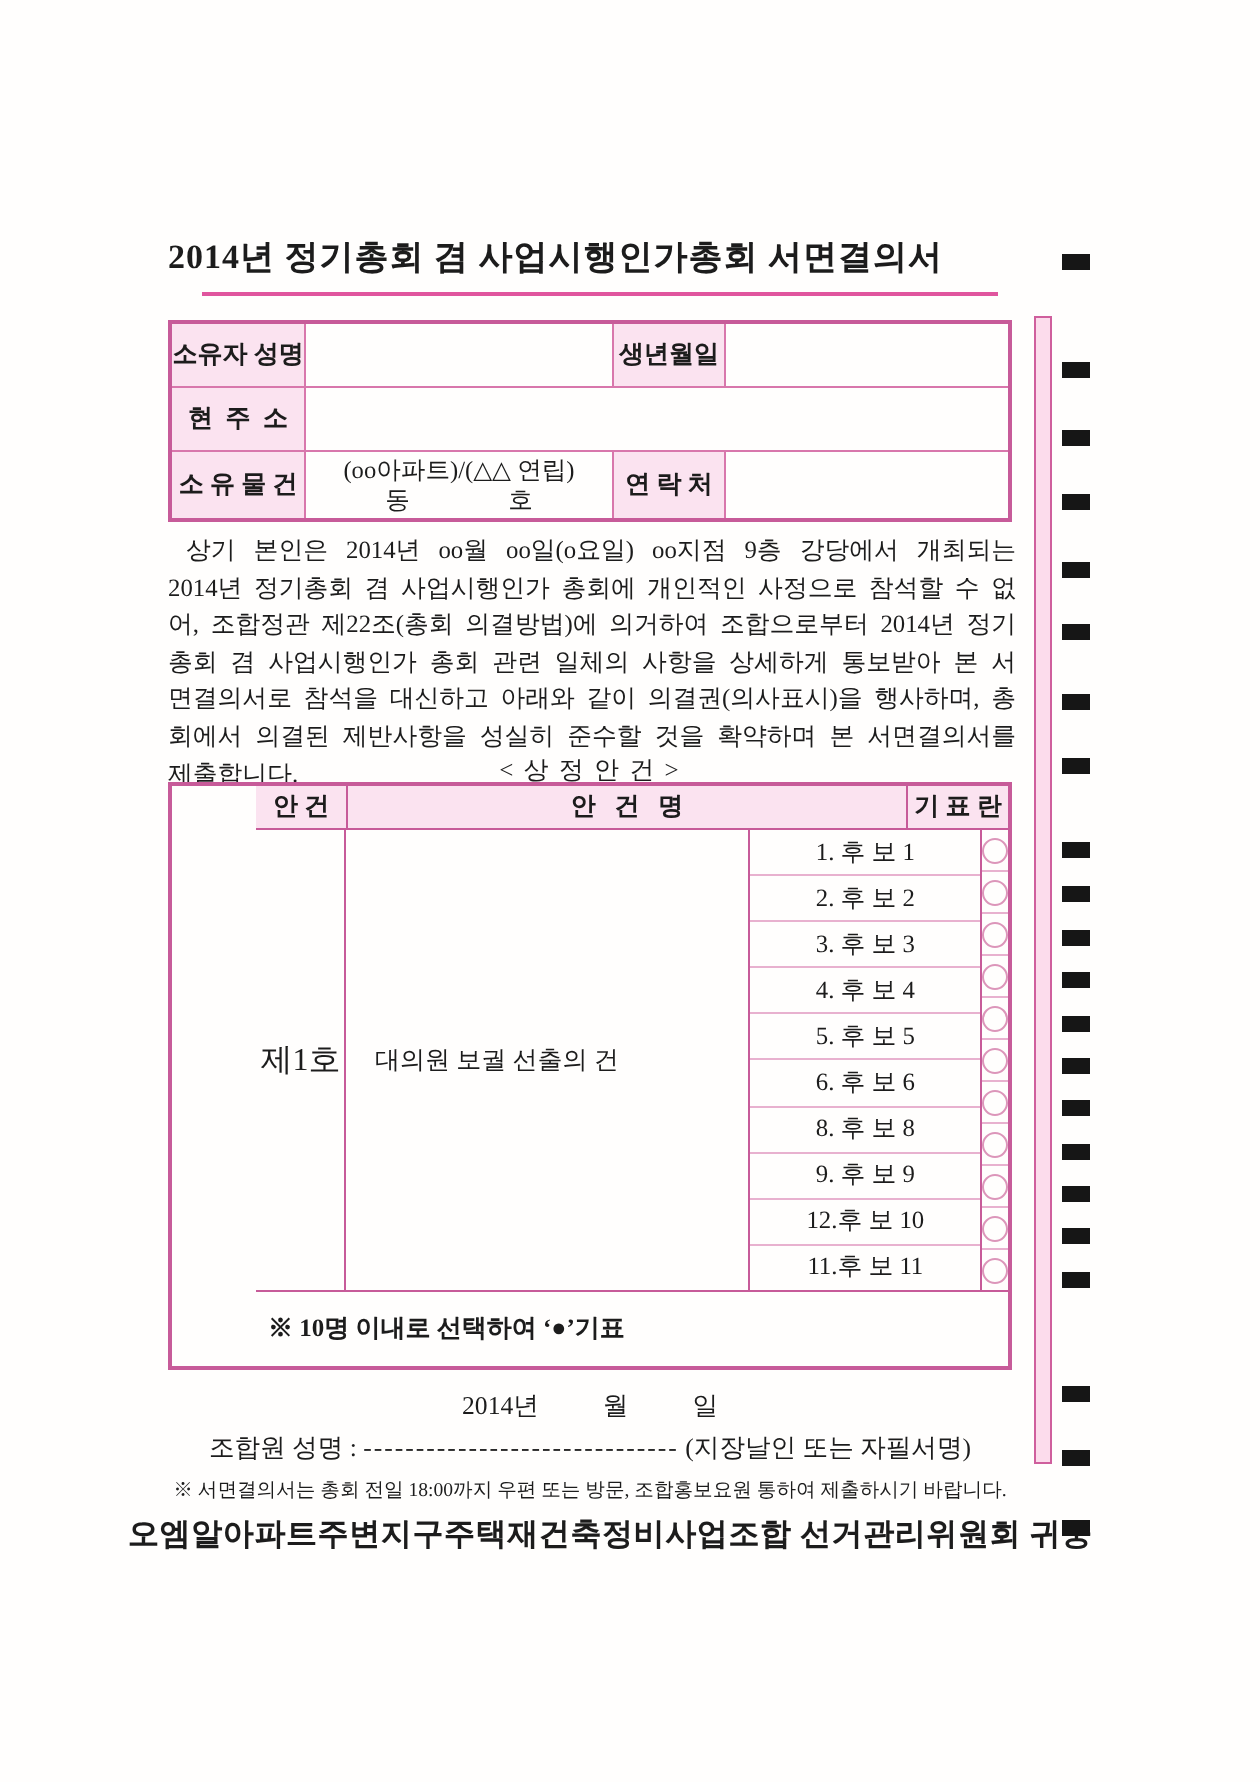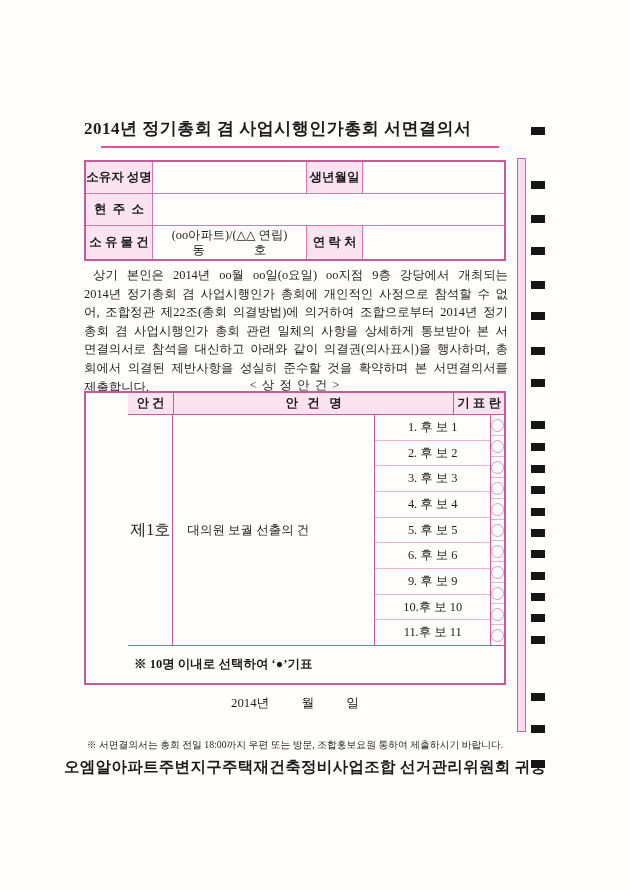--- a/index.html
+++ b/index.html
@@ -112,22 +112,23 @@
       <div class="agb-issue">제1호</div>
       <div class="agb-name">대의원 보궐 선출의 건</div>
 
       <div class="agb-cands">
         <div class="cand-cell">1. 후 보 1</div>
         <div class="cand-cell">2. 후 보 2</div>
         <div class="cand-cell">3. 후 보 3</div>
         <div class="cand-cell">4. 후 보 4</div>
         <div class="cand-cell">5. 후 보 5</div>
         <div class="cand-cell">6. 후 보 6</div>
+        <div class="cand-cell">8. 후 보 8</div>
         <div class="cand-cell">9. 후 보 9</div>
-        <div class="cand-cell">10.후 보 10</div>
+        <div class="cand-cell">12.후 보 10</div>
         <div class="cand-cell">11.후 보 11</div>
       </div>
 
       <div class="agb-marks">
         <div class="mark-cell"><span class="circle"></span></div>
         <div class="mark-cell"><span class="circle"></span></div>
         <div class="mark-cell"><span class="circle"></span></div>
         <div class="mark-cell"><span class="circle"></span></div>
         <div class="mark-cell"><span class="circle"></span></div>
         <div class="mark-cell"><span class="circle"></span></div>
@@ -139,20 +140,21 @@
       </div>
     </div>
 
     <div class="ag-notes">
       <div class="note1">※ 10명 이내로 선택하여 ‘●’기표</div>
     </div>
   </div>
 
   <div class="date-line">2014년          월          일</div>
 
+  <div class="member-line"><span>조합원 성명 : </span><span class="dashes">------------------------------</span><span> (지장날인 또는 자필서명)</span></div>
 
   <div class="submit-note">※ 서면결의서는 총회 전일 18:00까지 우편 또는 방문, 조합홍보요원 통하여 제출하시기 바랍니다.</div>
 
   <div class="recipient">오엠알아파트주변지구주택재건축정비사업조합 선거관리위원회 귀중</div>
 
   <div class="pink-bar"></div>
   <div>
       <div class="omr-mark" style="top: 127px;"></div>
       <div class="omr-mark" style="top: 181px;"></div>
       <div class="omr-mark" style="top: 215px;"></div>

